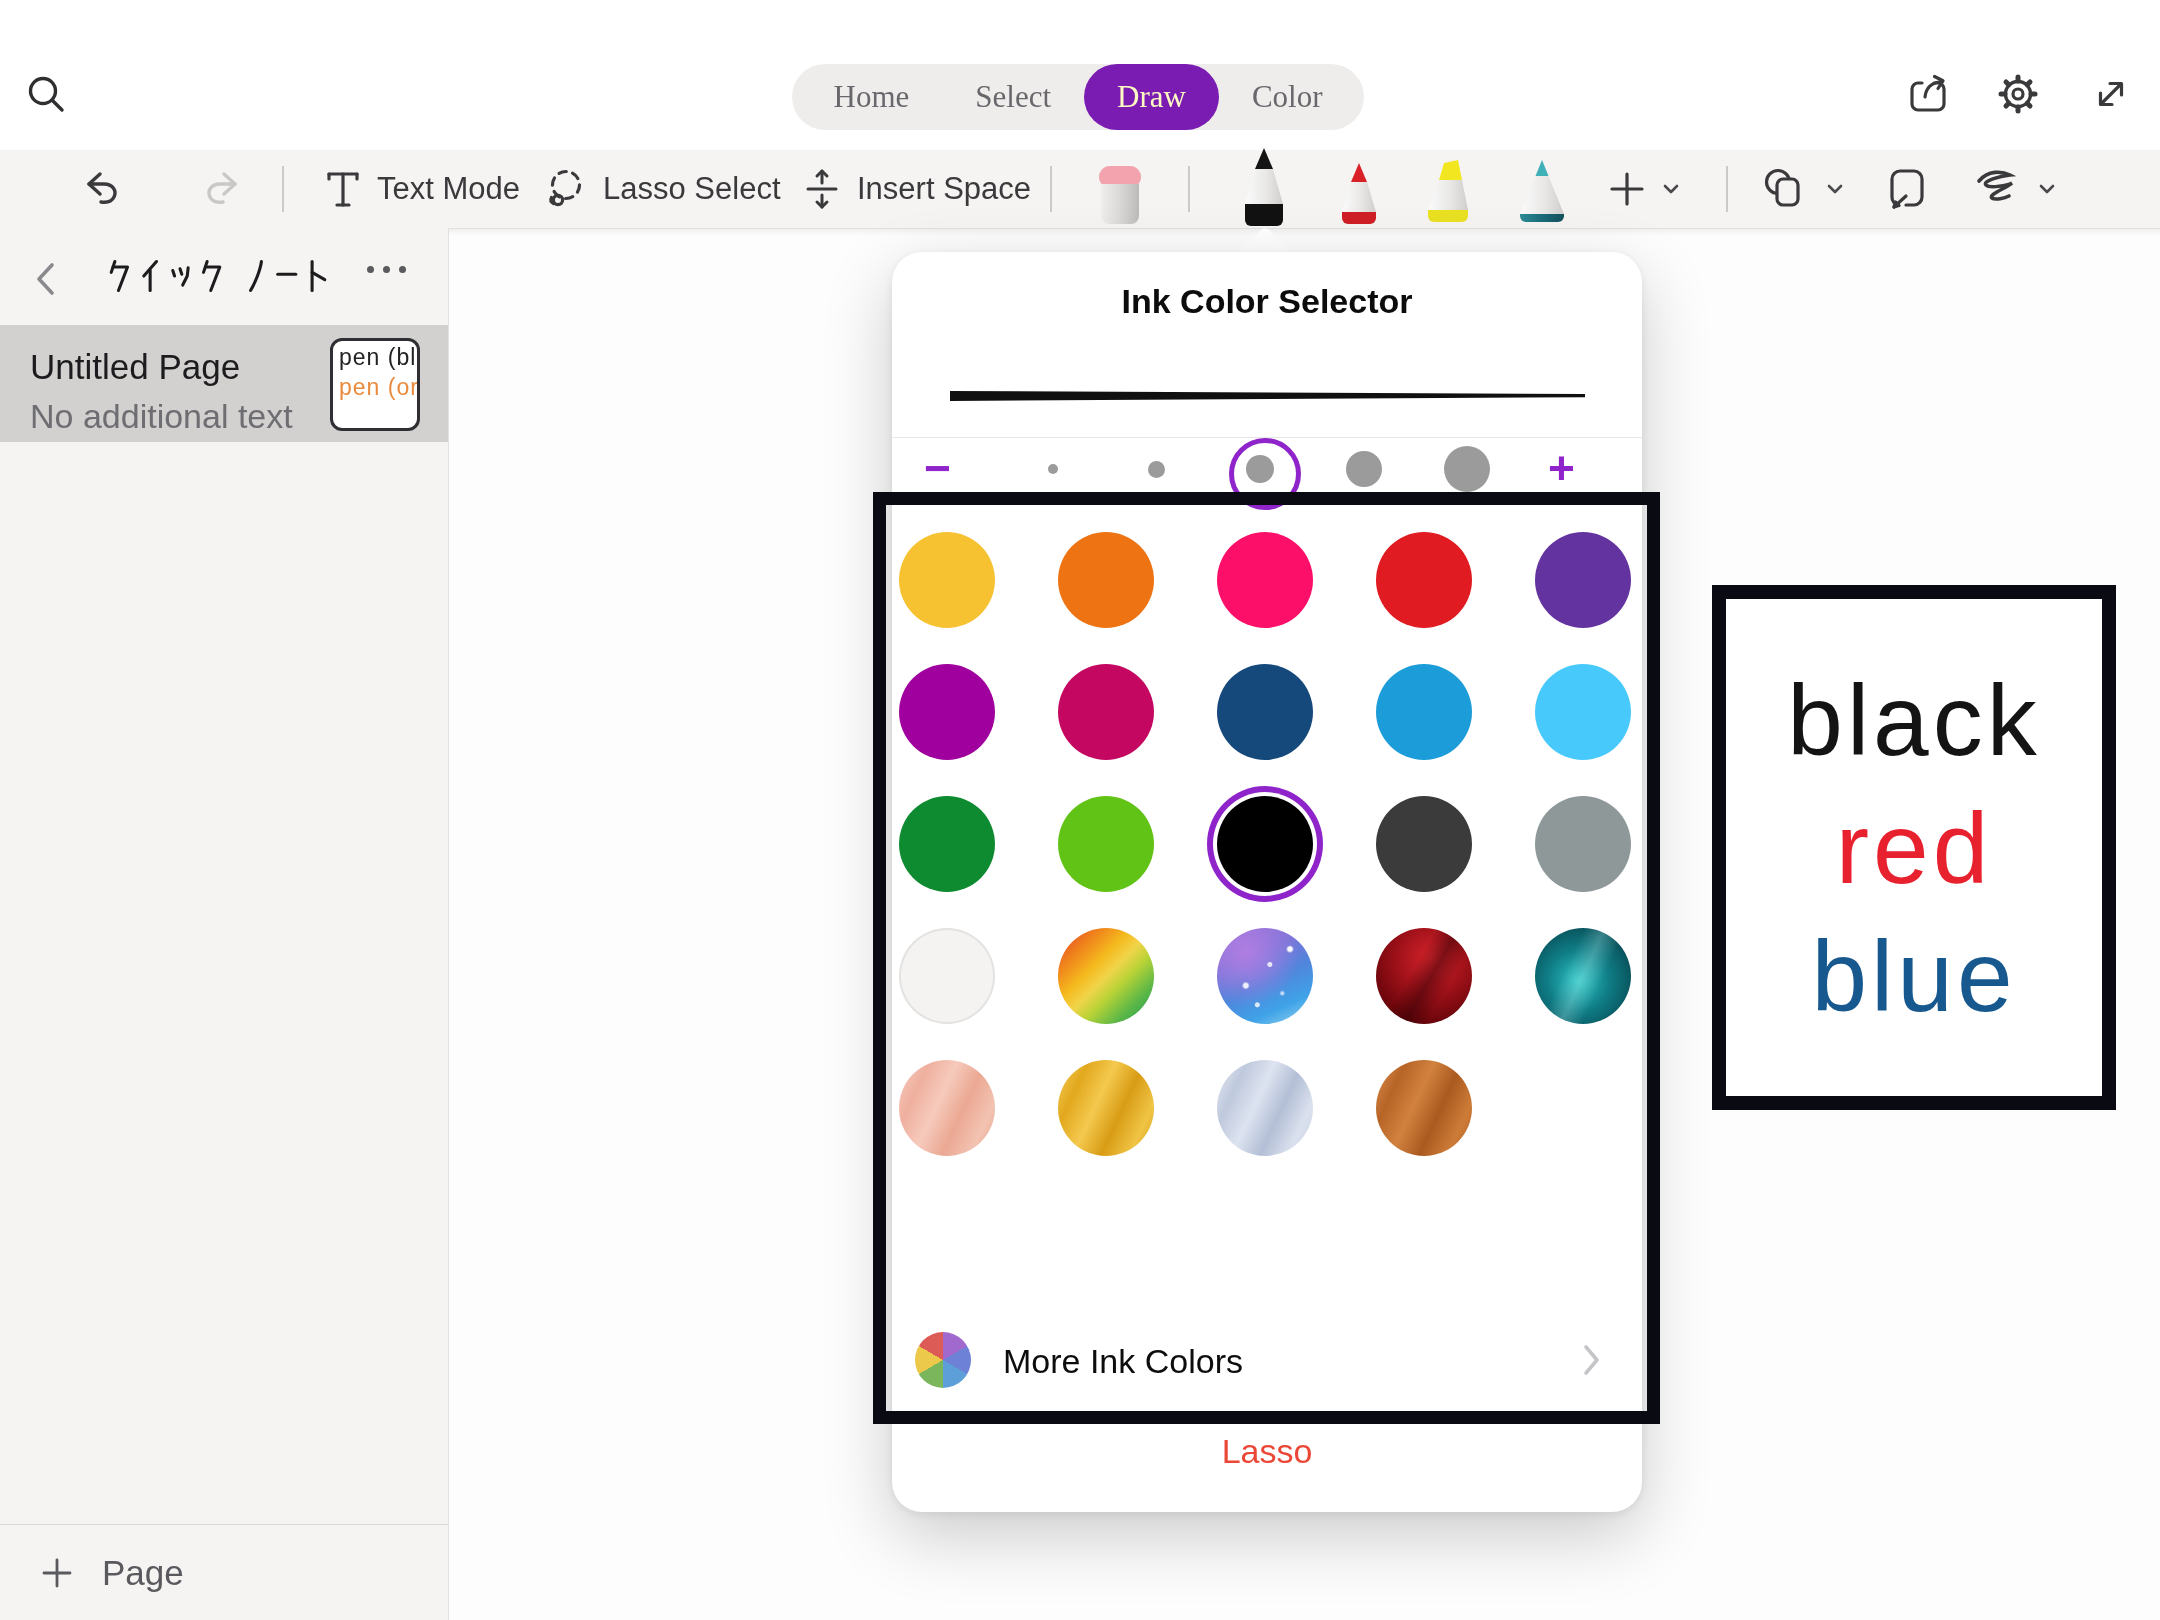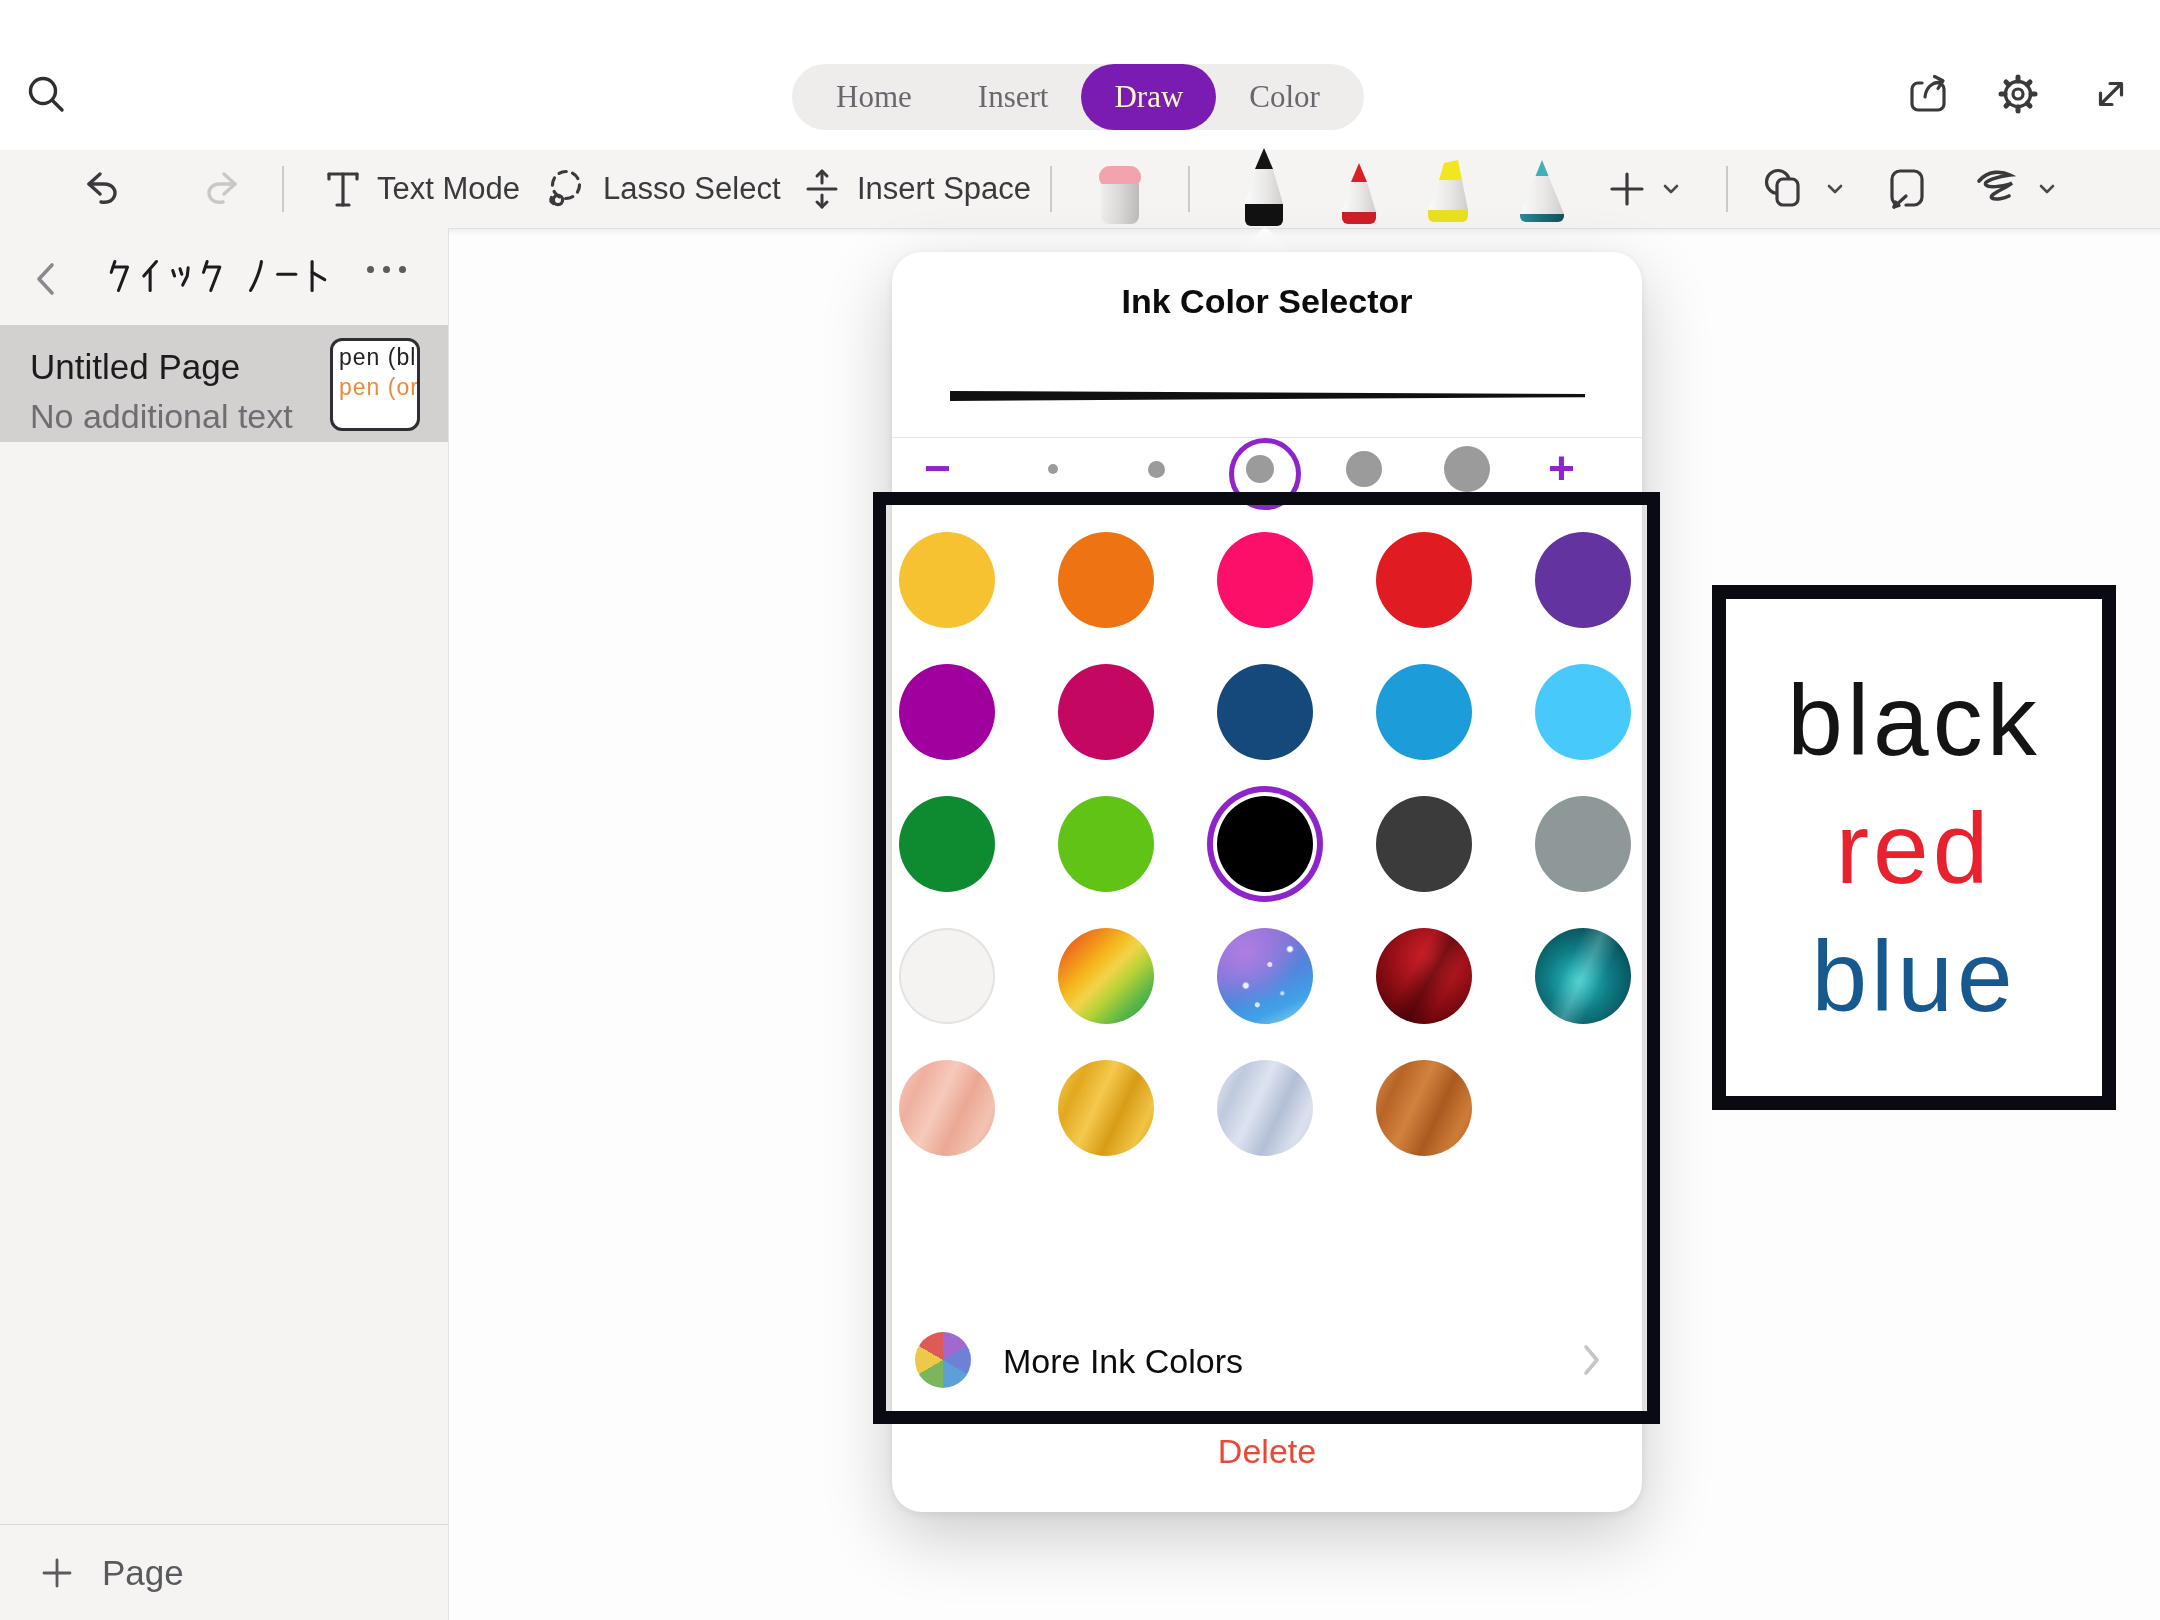--- a/index.html
+++ b/index.html
@@ -92,21 +92,21 @@
 <div id="app">
 
   <div class="abs" id="row1">
     <svg class="abs" style="left:24px;top:72px" width="44" height="44" viewBox="0 0 44 44">
       <circle cx="19" cy="19" r="12.5" fill="none" stroke="#2f2f31" stroke-width="3.4"></circle>
       <line x1="28.5" y1="28.5" x2="38" y2="38" stroke="#2f2f31" stroke-width="3.4" stroke-linecap="round"></line>
     </svg>
 
     <div class="abs" id="tab-bar">
         <div class="tab">Home</div>
-        <div class="tab">Insert</div>
+        <div class="tab">Select</div>
         <div class="tab active">Draw</div>
         <div class="tab">Color</div>
       </div>
 
     <svg class="abs" style="left:1904px;top:70px" width="48" height="48" viewBox="0 0 48 48" fill="none" stroke="#3a3a3c" stroke-width="3.2" stroke-linecap="round" stroke-linejoin="round">
       <path d="M30 13h4a6 6 0 0 1 6 6v15a6 6 0 0 1-6 6H14a6 6 0 0 1-6-6V19a6 6 0 0 1 6-6h4"></path>
       <path d="M21 27C22 17 28 12.5 37.5 11.5"></path>
       <path d="M30.5 6.5 39 10.8 34 18.5"></path>
     </svg>
     <svg class="abs" style="left:1994px;top:70px" width="48" height="48" viewBox="0 0 48 48" fill="none" stroke="#3a3a3c">
@@ -379,21 +379,21 @@
     </div>
 
   <div class="abs pc" id="more-row">
     <div id="wheel"></div>
     <div id="more-label">More Ink Colors</div>
     <svg class="abs" style="left:690px;top:27px" width="20" height="34" viewBox="0 0 20 34" fill="none" stroke="#c5c5c9" stroke-width="3.6" stroke-linecap="round" stroke-linejoin="round">
       <polyline points="4,4 15,17 4,30"></polyline>
     </svg>
   </div>
 
-  <div class="abs pc" id="delete-btn" style="color: rgb(235, 71, 55);">Delete</div>
+  <div class="abs pc" id="delete-btn" style="color: rgb(235, 71, 55);">Lasso</div>
 
   <div class="abs anno" id="anno-grid"></div>
   <div class="abs anno" id="anno-note">
       <div style="color: rgb(20, 20, 20);">black</div>
       <div style="color: rgb(232, 33, 46);">red</div>
       <div style="color: rgb(23, 89, 143);">blue</div>
     </div>
 
 </div>
 

